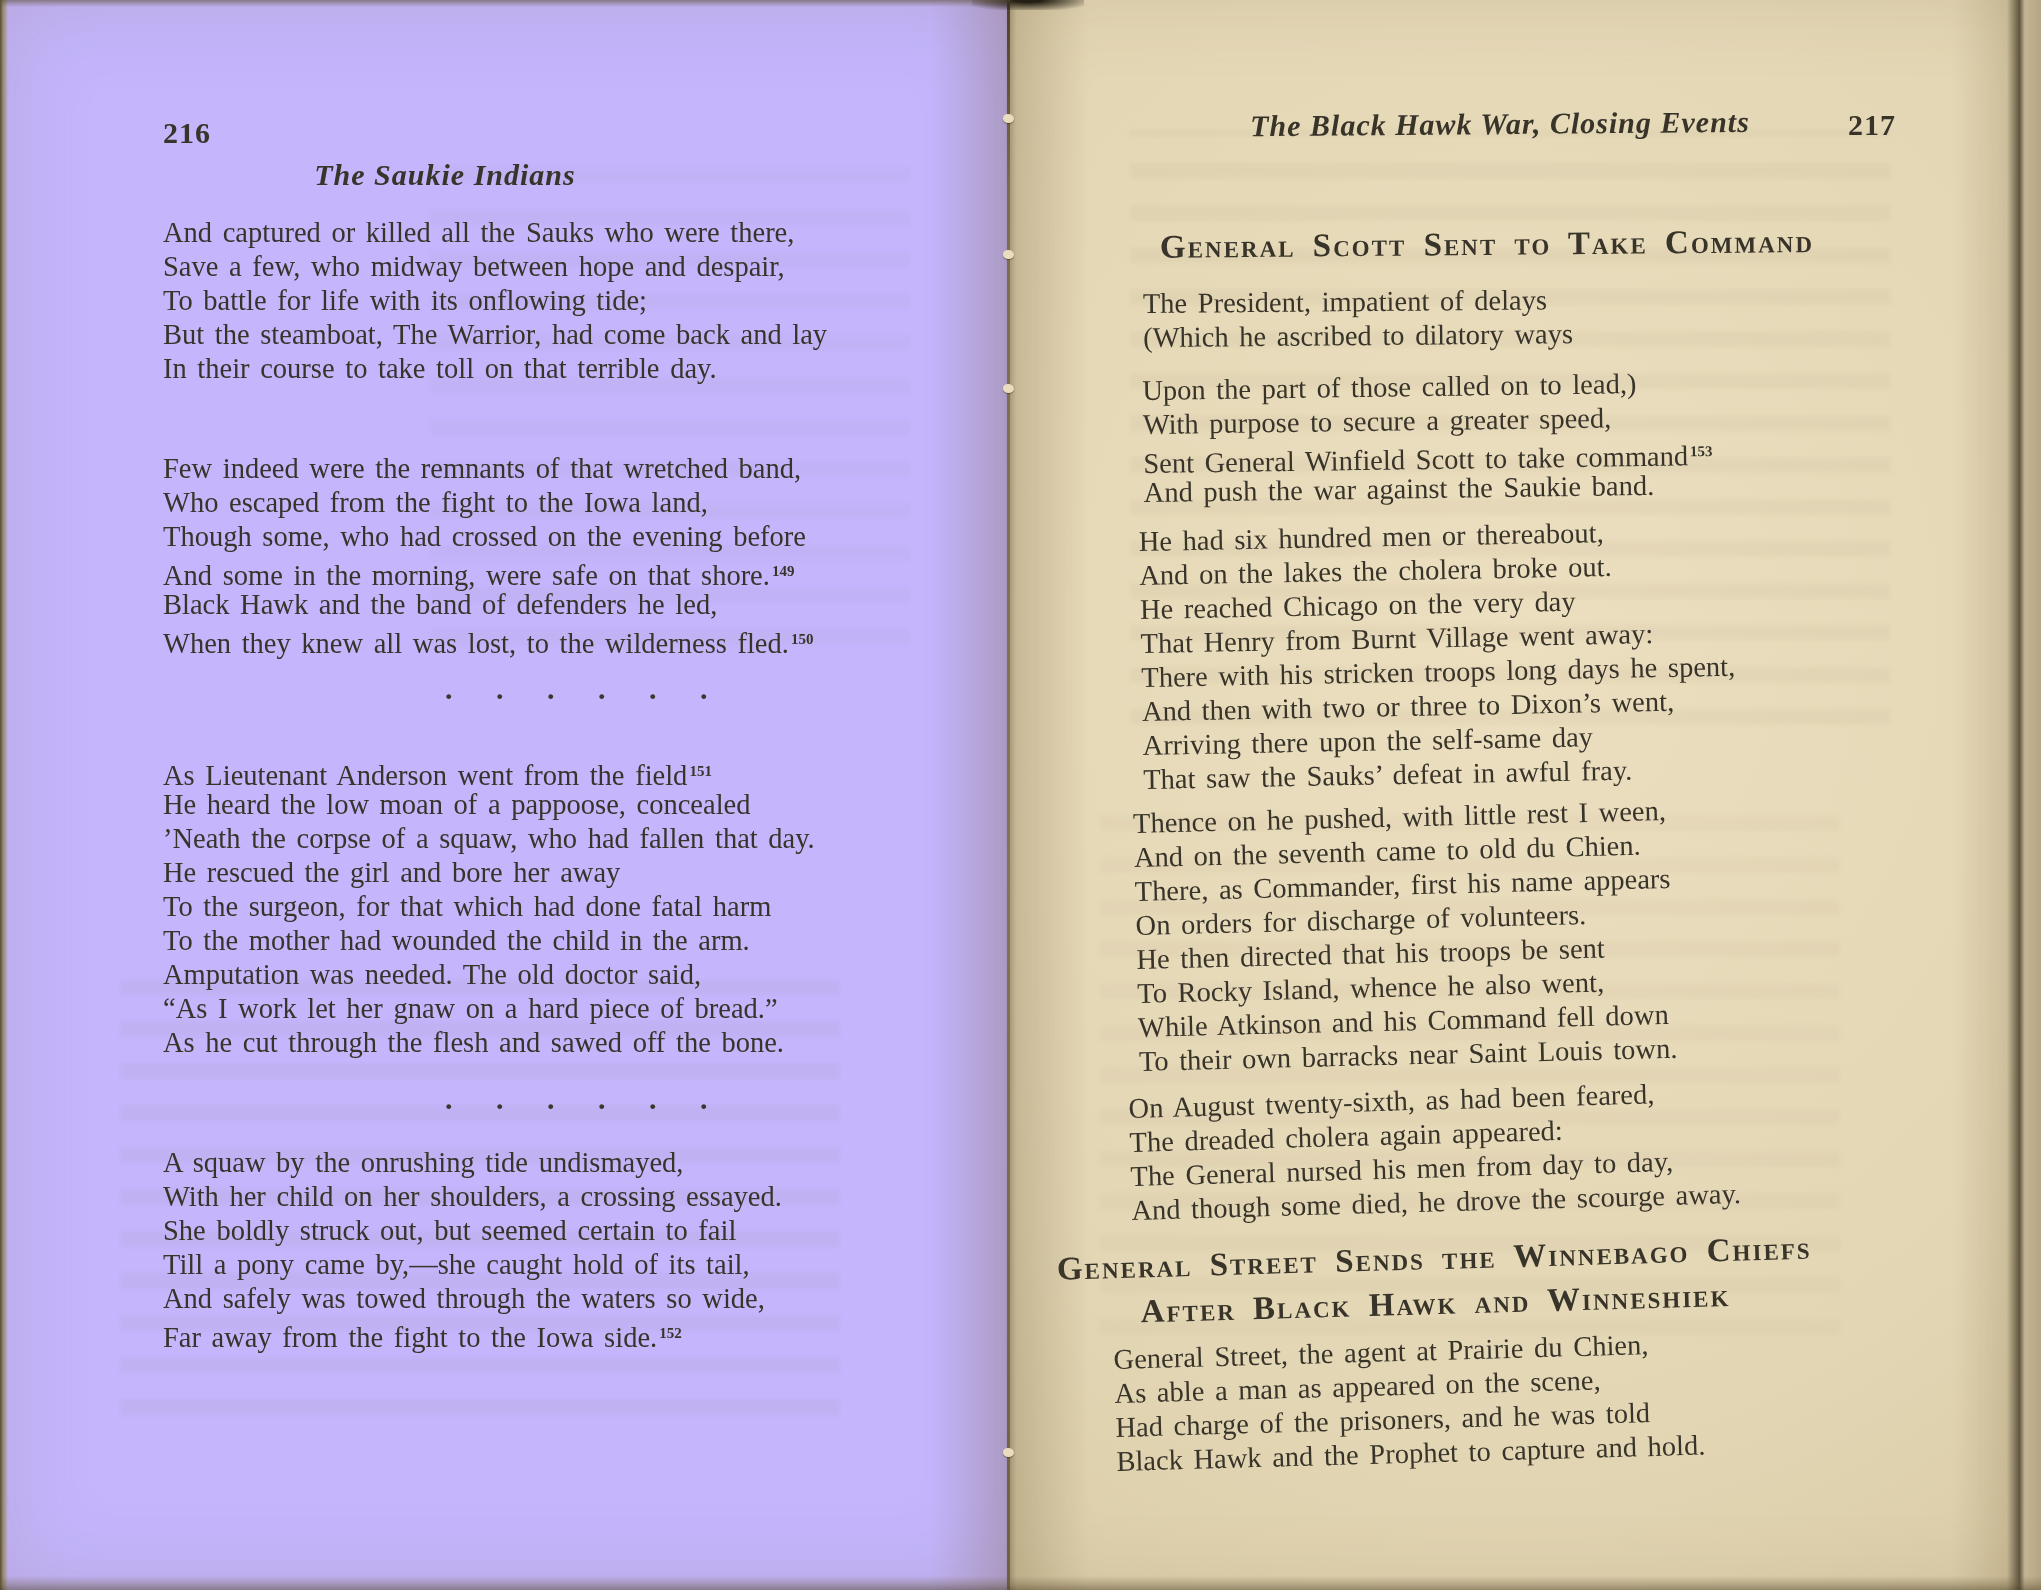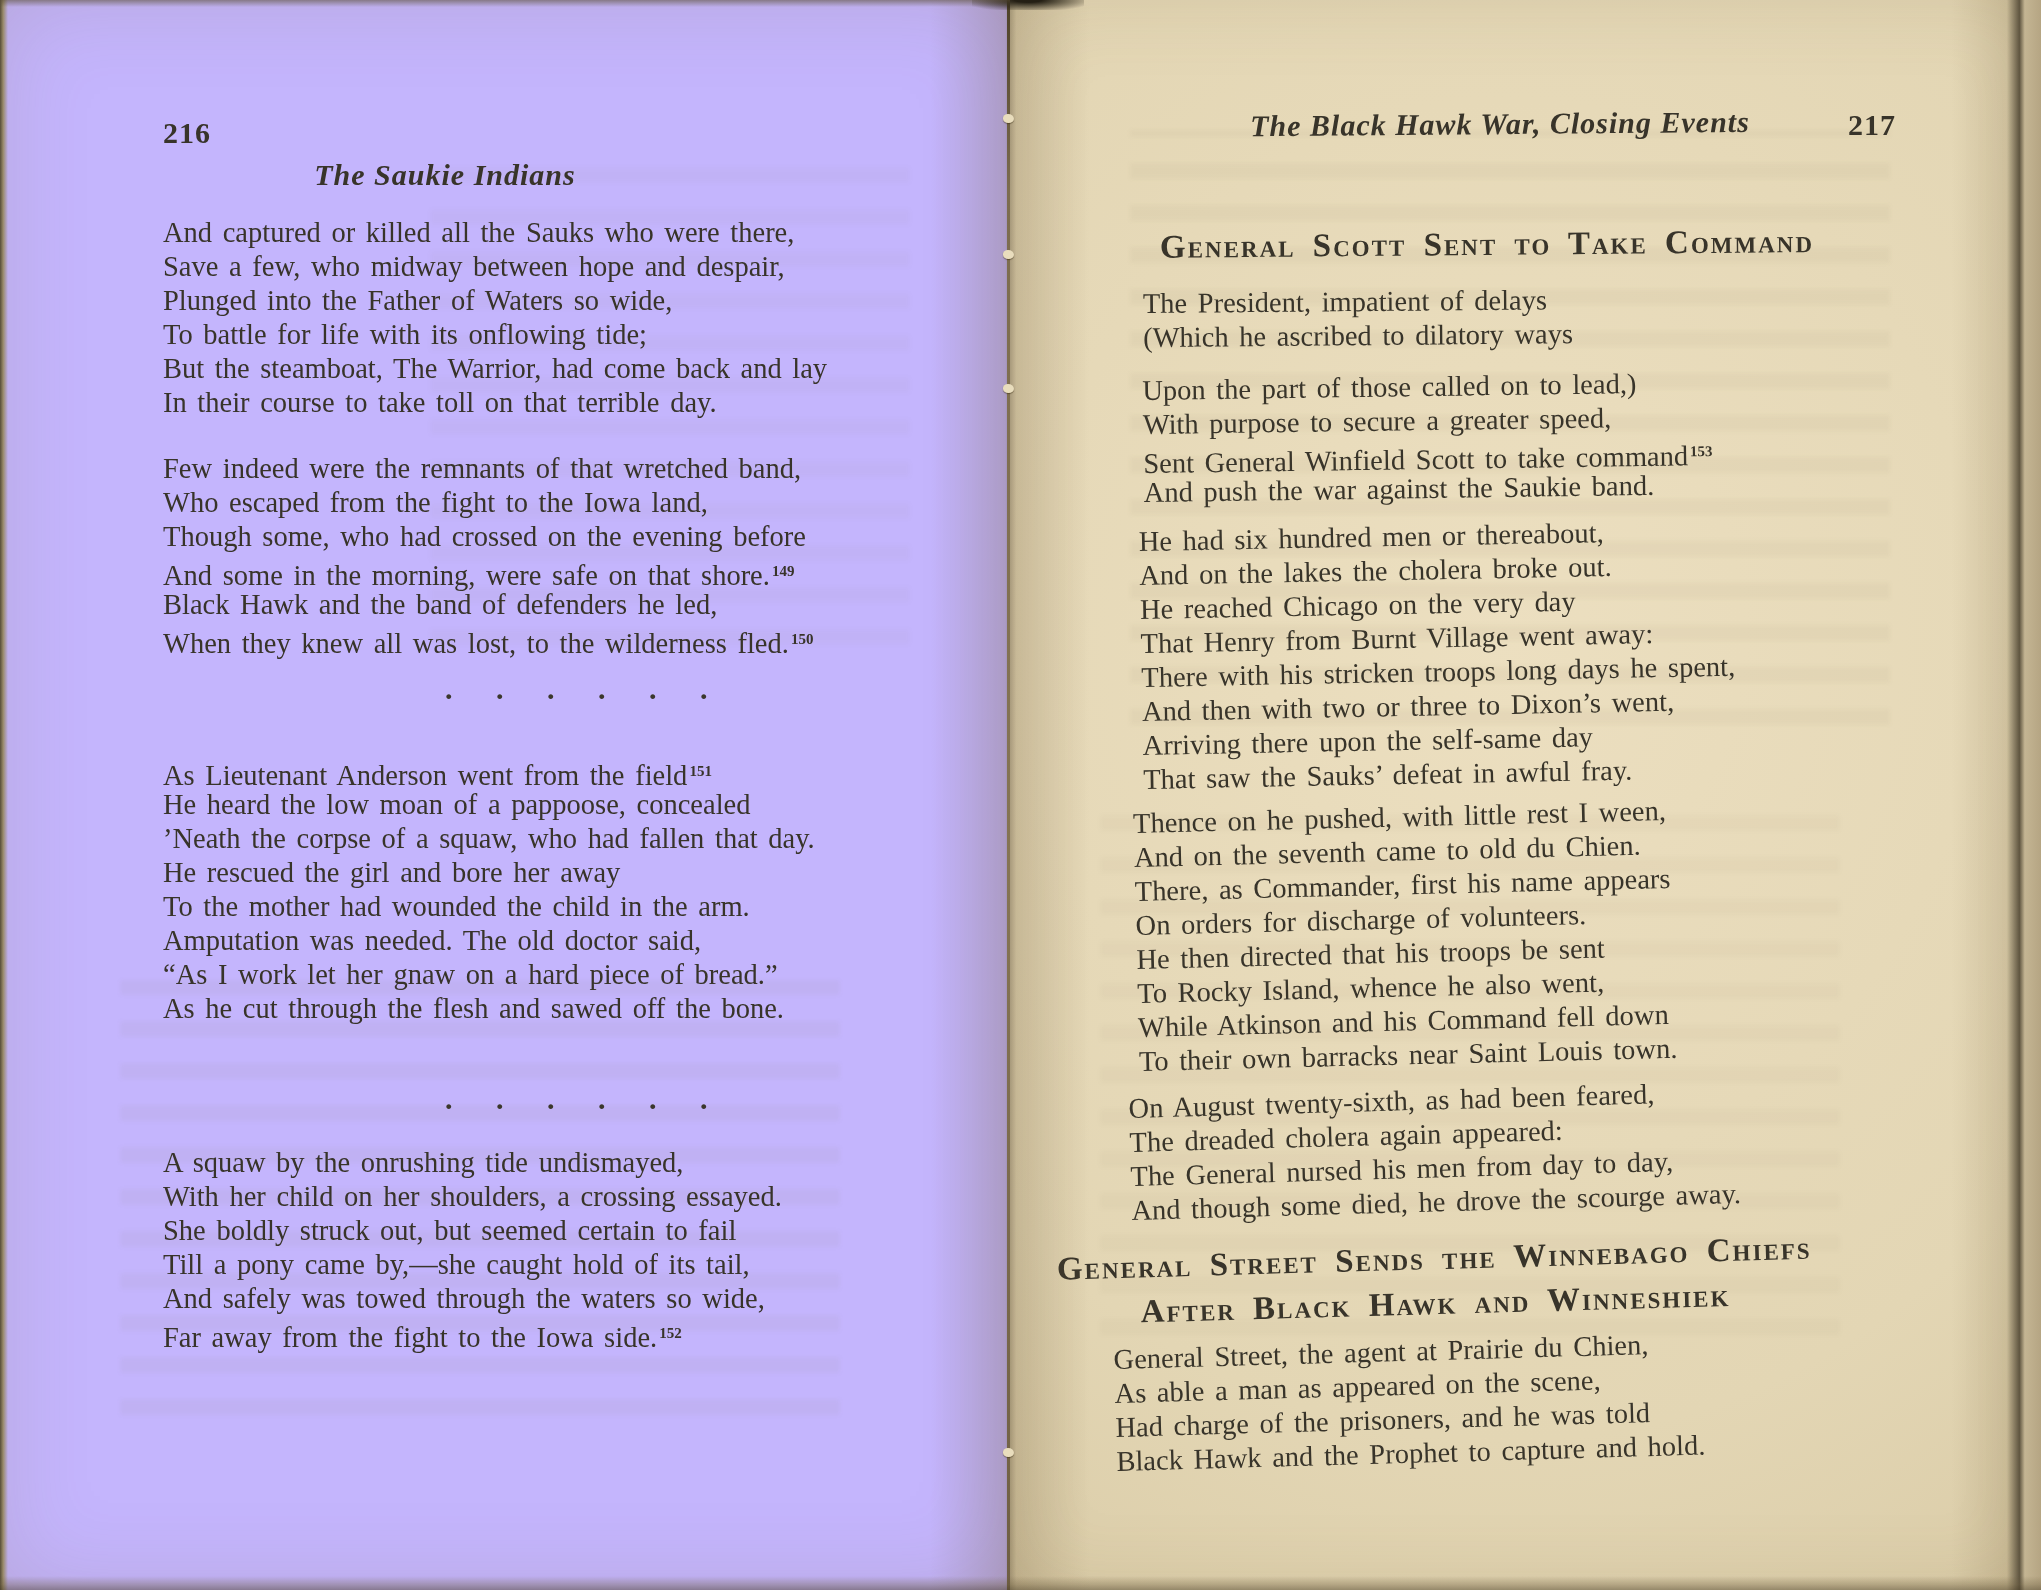--- a/index.html
+++ b/index.html
@@ -98,21 +98,20 @@
 
     <div class="ghost" style="left:120px;top:980px;width:720px;height:460px;"></div>
     <div class="ghost" style="left:430px;top:150px;width:480px;height:520px;opacity:0.35;"></div>
 
     <div class="running-head page-num" style="left:163px;top:116px;">216</div>
     <div class="running-head run-title" style="left:280px;top:114px;width:330px;margin-top:44px;">The Saukie Indians</div>
 
     <div class="stanza" style="left:163px;top:208px;margin-top:8px;">
       <div class="line"><span>And captured or killed all the Sauks who were there,</span></div>
       <div class="line"><span>Save a few, who midway between hope and despair,</span></div>
-      <div class="line"><span>Plunged into the Father of Waters so wide,</span></div>
       <div class="line"><span>To battle for life with its onflowing tide;</span></div>
       <div class="line"><span>But the steamboat, The Warrior, had come back and lay</span></div>
       <div class="line"><span>In their course to take toll on that terrible day.</span></div>
     </div>
 
     <div class="stanza" style="left:163px;top:452px;">
       <div class="line"><span>Few indeed were the remnants of that wretched band,</span></div>
       <div class="line"><span>Who escaped from the fight to the Iowa land,</span></div>
       <div class="line"><span>Though some, who had crossed on the evening before</span></div>
       <div class="line"><span>And some in the morning, were safe on that shore.</span><sup class="fn">149</sup></div>
@@ -120,20 +119,21 @@
       <div class="line"><span>When they knew all was lost, to the wilderness fled.</span><sup class="fn">150</sup></div>
     </div>
 
     <div class="separator" style="left:445px;top:672px;">. . . . . .</div>
 
     <div class="stanza" style="left:163px;top:754px;">
       <div class="line"><span>As Lieutenant Anderson went from the field</span><sup class="fn">151</sup></div>
       <div class="line"><span>He heard the low moan of a pappoose, concealed</span></div>
       <div class="line"><span>’Neath the corpse of a squaw, who had fallen that day.</span></div>
       <div class="line"><span>He rescued the girl and bore her away</span></div>
+      <div class="line"><span>To the surgeon, for that which had done fatal harm</span></div>
       <div class="line"><span>To the mother had wounded the child in the arm.</span></div>
       <div class="line"><span>Amputation was needed.  The old doctor said,</span></div>
       <div class="line"><span>“As I work let her gnaw on a hard piece of bread.”</span></div>
       <div class="line"><span>As he cut through the flesh and sawed off the bone.</span></div>
     </div>
 
     <div class="separator" style="left:445px;top:1082px;">. . . . . .</div>
 
     <div class="stanza" style="left:163px;top:1146px;">
       <div class="line"><span>A squaw by the onrushing tide undismayed,</span></div>

